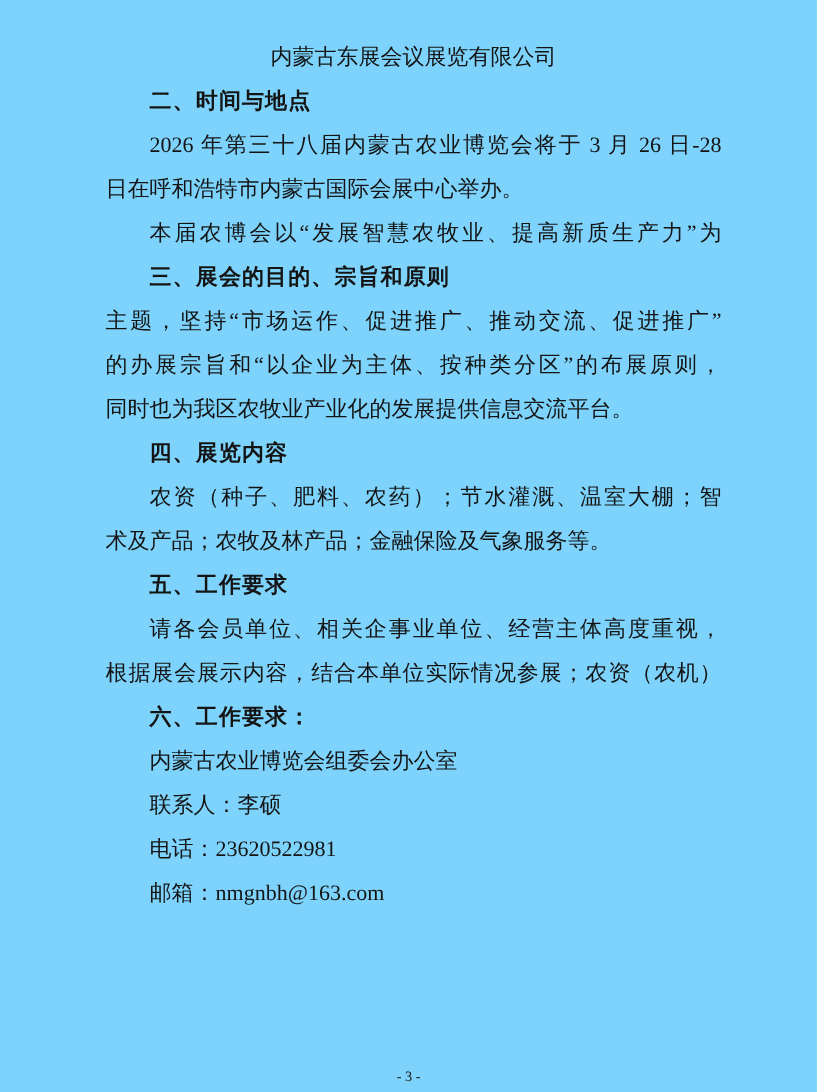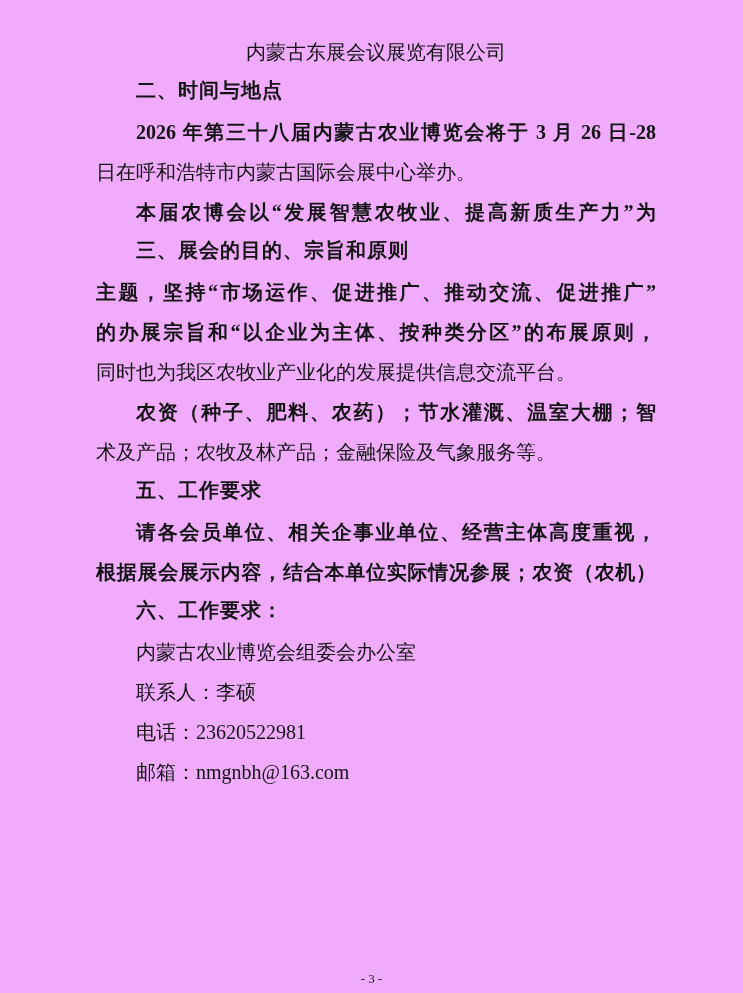--- a/index.html
+++ b/index.html
@@ -1,21 +1,21 @@
 <!DOCTYPE html>
 <html><head>
 <meta charset="utf-8">
 <style>
   * { margin: 0; padding: 0; box-sizing: border-box; }
   html, body { background: #ffffff; }
   .page {
     position: relative;
     width: 743px;
     height: 993px;
-    background: #f0abfc;
+    background: #7dd3fc;
     color: #141414;
     font-family: "Liberation Serif", "DejaVu Serif", serif;
     overflow: hidden;
     margin: 0 auto;
   }
   .content {
     position: absolute;
     left: 96px;
     top: 32px;
     width: 560px;
@@ -26,30 +26,29 @@
     font-size: 20px;
     white-space: nowrap;
     overflow: hidden;
   }
   .title-line {
     text-align: center;
     white-space: normal;
   }
   .heading {
     font-weight: 700;
-    font-family: Liberation Mono, monospace;
+    font-family: Liberation Serif, serif;
     padding-left: 2em;
     letter-spacing: 1px;
   }
   .indent { padding-left: 2em; }
   .stretch {
     white-space: normal;
     text-align: justify;
     text-align-last: justify;
-    font-weight: bold;
   }
   .footer {
     position: absolute;
     left: 0;
     right: 0;
     bottom: 6px;
     text-align: center;
     font-size: 13px;
     color: #1a1a1a;
     font-family: "Liberation Serif", "DejaVu Serif", serif;
@@ -66,20 +65,21 @@
     <div class="line heading">二、时间与地点</div>
     <div class="line stretch indent">2026 年第三十八届内蒙古农业博览会将于 3 月 26 日-28</div>
     <div class="line">日在呼和浩特市内蒙古国际会展中心举办。</div>
 
     <div class="line stretch indent">本届农博会以“发展智慧农牧业、提高新质生产力”为</div>
     <div class="line heading">三、展会的目的、宗旨和原则</div>
     <div class="line stretch">主题，坚持“市场运作、促进推广、推动交流、促进推广”</div>
     <div class="line stretch">的办展宗旨和“以企业为主体、按种类分区”的布展原则，</div>
     <div class="line">同时也为我区农牧业产业化的发展提供信息交流平台。</div>
 
+    <div class="line heading">四、展览内容</div>
     <div class="line stretch indent">农资（种子、肥料、农药）；节水灌溉、温室大棚；智</div>
     <div class="line">术及产品；农牧及林产品；金融保险及气象服务等。</div>
 
     <div class="line heading">五、工作要求</div>
     <div class="line stretch indent">请各会员单位、相关企事业单位、经营主体高度重视，</div>
     <div class="line stretch">根据展会展示内容，结合本单位实际情况参展；农资（农机）</div>
 
     <div class="line heading">六、工作要求：</div>
     <div class="line indent">内蒙古农业博览会组委会办公室</div>
     <div class="line indent">联系人：李硕</div>

